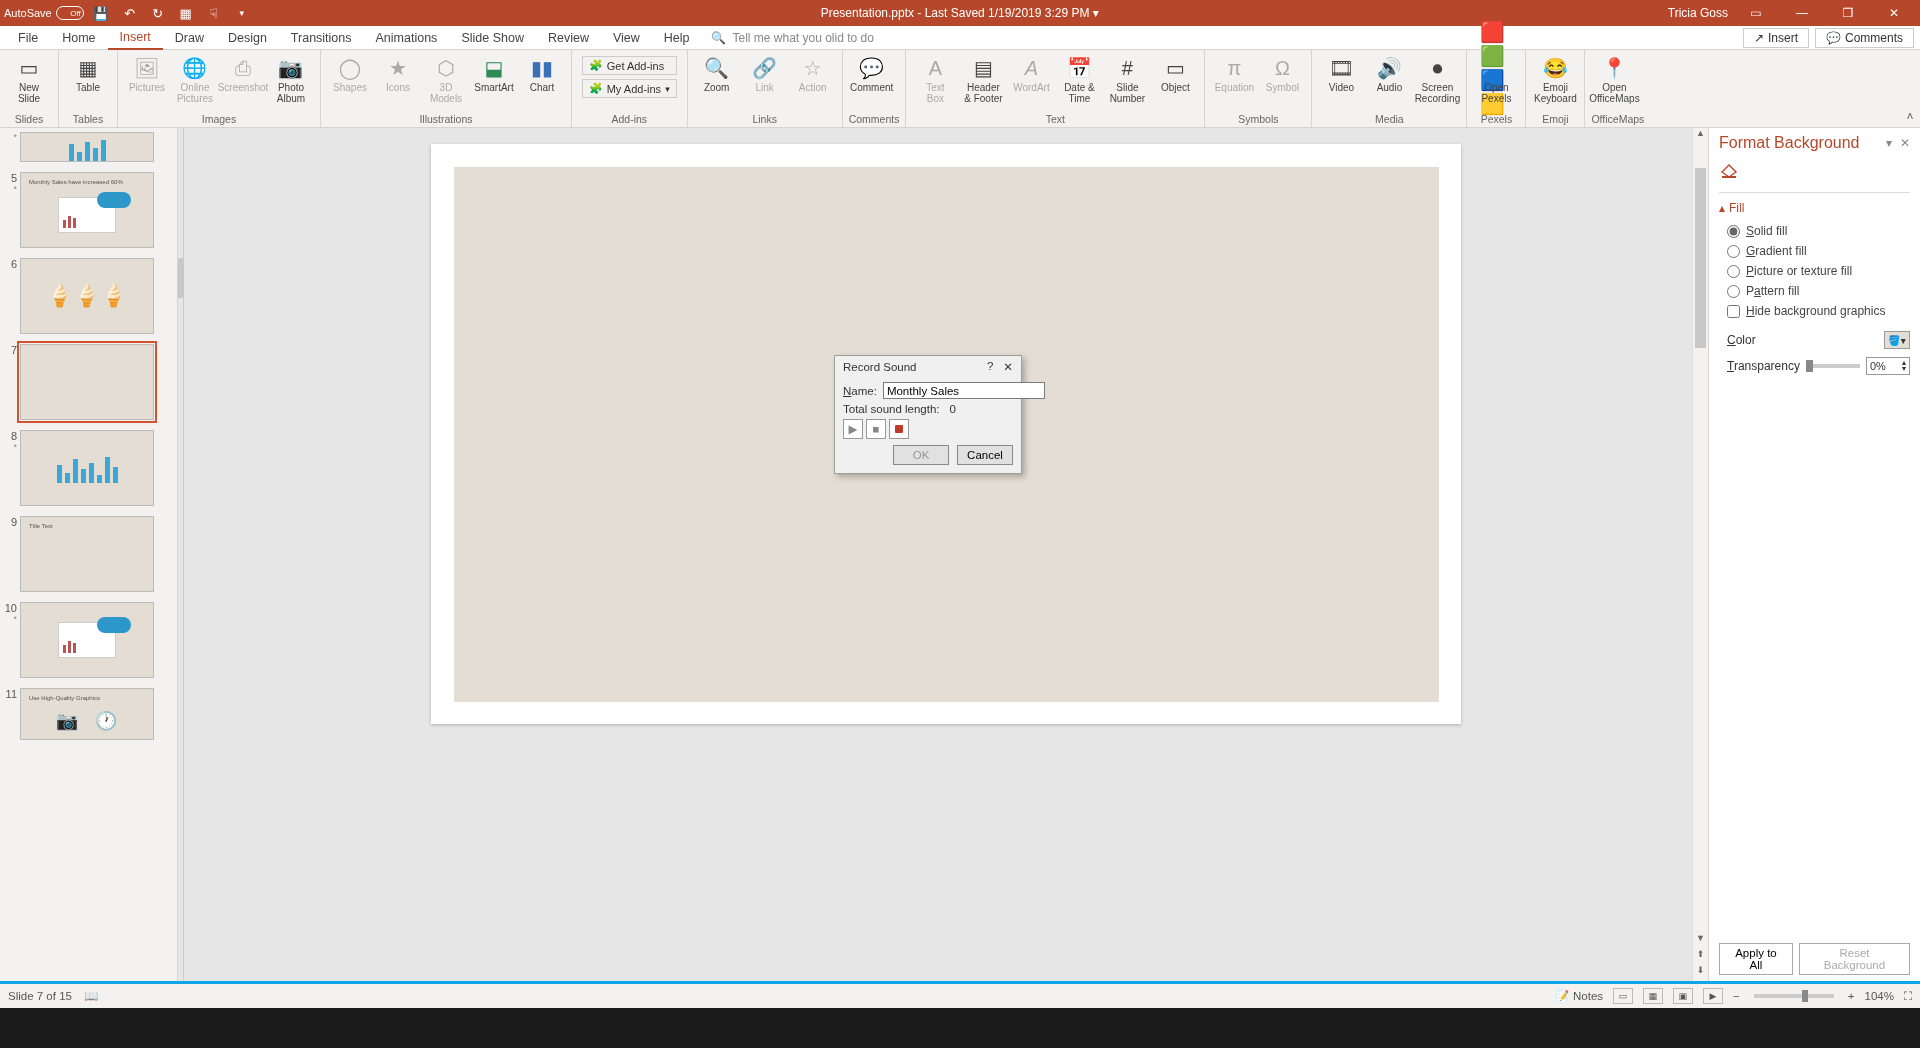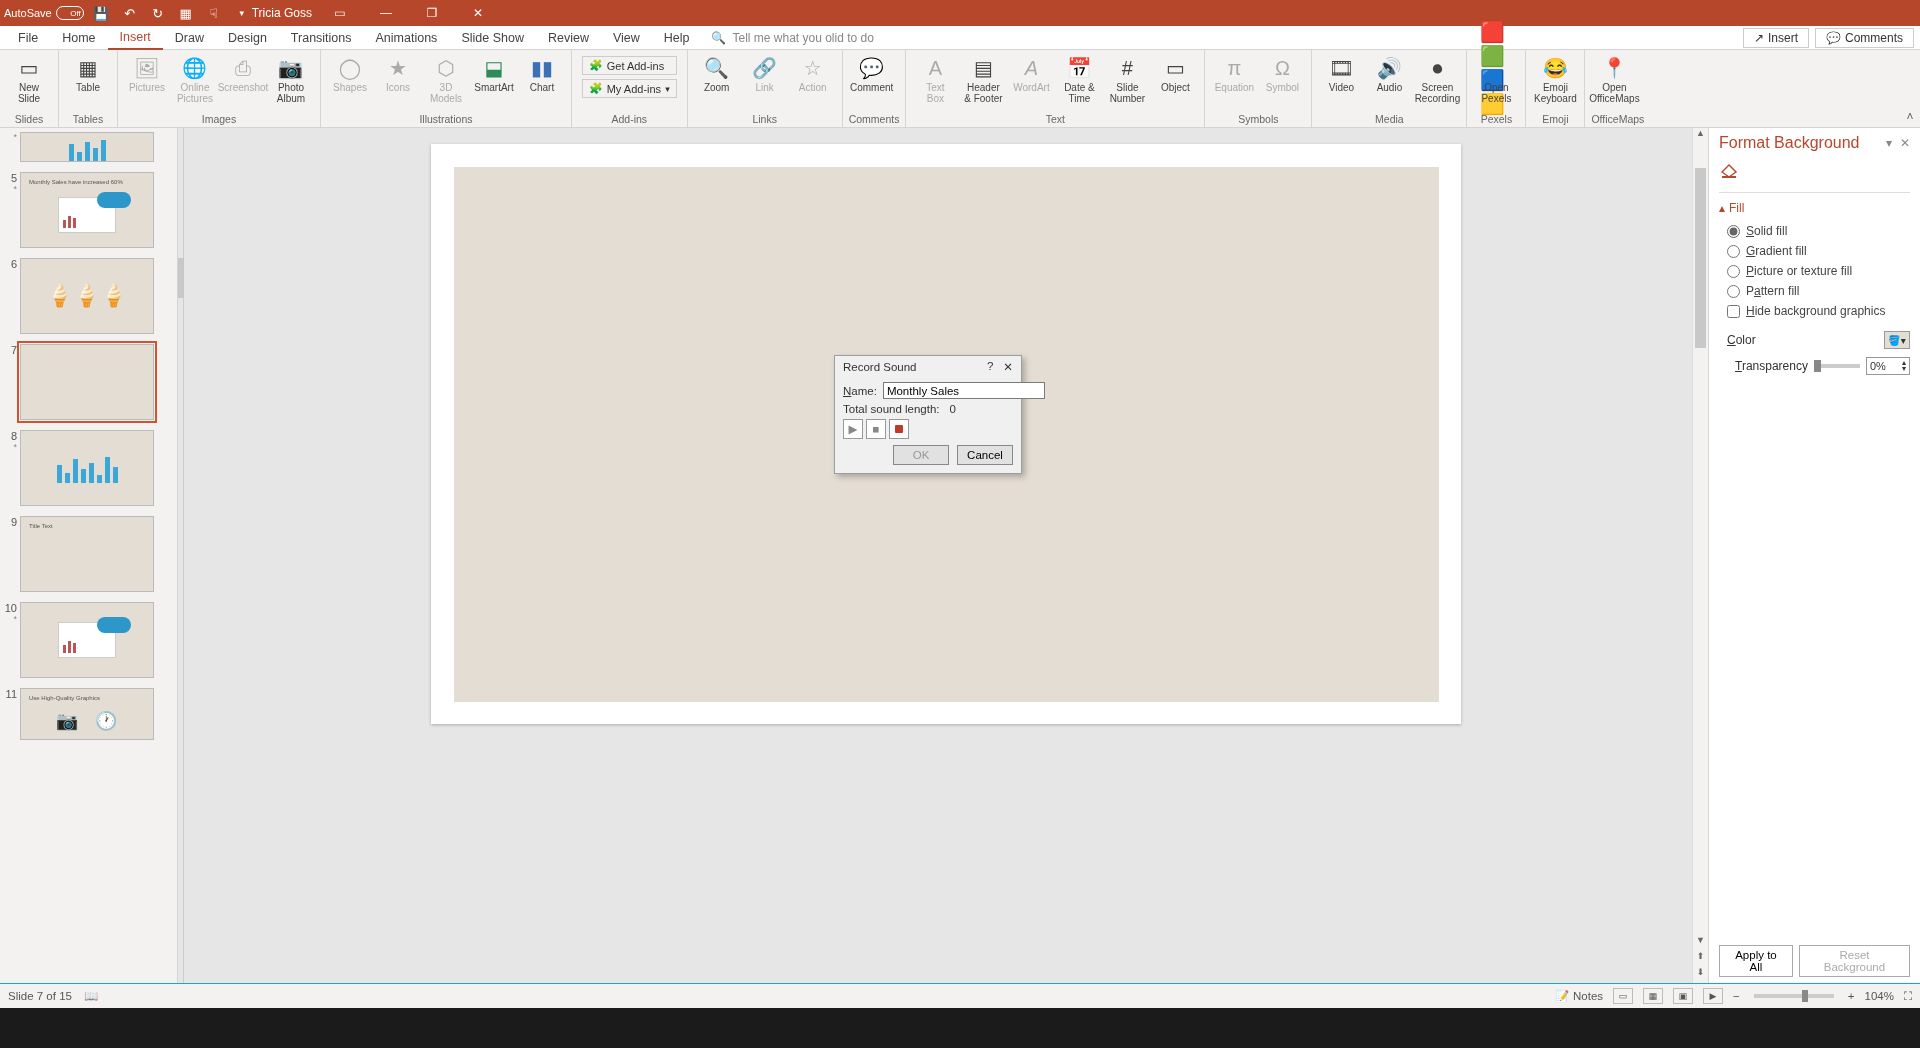--- a/index.html
+++ b/index.html
@@ -65,21 +65,21 @@
 .format-pane { width: 212px; background: #fff; border-left: 1px solid #d4d4d4; display: flex; flex-direction: column; padding: 6px 10px; }
 .format-pane .pane-title { font-size: 16px; color: #b7472a; display:flex; align-items:center; justify-content:space-between; }
 .format-pane .pane-title .meta { display:flex; gap:8px; color:#888; font-size:12px;}
 .format-pane .bucket-ico { margin:8px 0; }
 .format-pane hr { border:none; border-top:1px solid #ddd; margin:4px 0 8px; }
 .format-pane .section-head { color:#b7472a; font-size:12px; display:flex; align-items:center; gap:4px; margin-bottom:6px; }
 .format-pane .radio-row, .format-pane .check-row { display:flex; align-items:flex-end; gap:6px; font-size:12px; margin:3px 0 3px 8px; color:#444; }
 .format-pane input[type=radio] { accent-color:#666; }
 .format-pane .color-row { display:flex; align-items:center; justify-content:space-between; margin:10px 0 4px 8px; font-size:12px;}
 .format-pane .color-swatch { width:26px; height:18px; border:1px solid #999; background:#e3ddd3; display:flex; align-items:center; justify-content:center;}
-.format-pane .trans-row { display:flex; align-items:center; gap:6px; margin:4px 0 0 16px; font-size:12px;}
+.format-pane .trans-row { display:flex; align-items:center; gap:6px; margin:4px 0 0 8px; font-size:12px;}
 .format-pane .trans-slider { flex:1; height:4px; background:#ccc; position:relative;}
 .format-pane .trans-slider .knob{ position:absolute; left:0; top:-4px; width:7px; height:12px; background:#888; }
 .format-pane .trans-val { width:44px; border:1px solid #999; height:18px; font-size:11px; text-align:left; padding:0 3px; display:flex; align-items:center; justify-content:space-between;}
 .format-pane .footer { margin-top:auto; display:flex; gap:6px; justify-content:flex-end; padding-top:8px;}
 .format-pane .footer button { border:1px solid #aaa; background:#fff; padding:3px 8px; font-size:11.5px; cursor:pointer;}
 .format-pane .footer button.disabled { color:#aaa; }
 
 
 .dialog-overlay { position: absolute; top:0; left:0; right:0; bottom:0; pointer-events:none; }
 .dialog { position: absolute; left: 650px; top: 227px; width: 188px; background: #f0f0f0; border: 1px solid #9e9e9e; box-shadow: 3px 3px 6px rgba(0,0,0,0.25); pointer-events:auto; font-size:11.5px;}
@@ -89,21 +89,21 @@
 .dialog .d-row { display:flex; align-items:center; gap:6px; margin-bottom:4px; }
 .dialog input[type=text] { flex:1; border:1px solid #7a7a7a; background:#fff; height:17px; font-size:11.5px; padding:0 3px;}
 .dialog .rec-btns { display:flex; gap:3px; margin:4px 0 6px; }
 .dialog .rec-btn { width:20px; height:20px; border:1px solid #999; background:#fff; display:flex; align-items:center; justify-content:center; cursor:pointer; }
 .dialog .rec-dot { width:8px; height:8px; background:#c0392b; border-radius:1px; }
 .dialog .d-footer { display:flex; gap:8px; justify-content:flex-end; }
 .dialog .d-footer button { width:56px; height:20px; border:1px solid #888; background:#e1e1e1; font-size:11.5px; cursor:pointer;}
 .dialog .d-footer button.disabled { color:#999; }
 
 
-.status-bar { height: 22px; background: #f3f2f1; border-top: 1px solid #0ea5e9; display: flex; align-items: center; padding: 12px 8px; font-size: 11.5px; color: #555; }
+.status-bar { height: 22px; background: #f3f2f1; border-top: 3px solid #0ea5e9; display: flex; align-items: center; padding: 12px 8px; font-size: 11.5px; color: #555; }
 .status-bar .right { margin-left:auto; display:flex; align-items:center; gap:10px;}
 .status-bar .view-btn { width:20px; height:16px; border:1px solid #bbb; display:flex; align-items:center; justify-content:center; cursor:pointer; font-size:9px;}
 .status-bar .zoom-slider { width:80px; height:4px; background:#ccc; position:relative; margin:0 4px;}
 .status-bar .zoom-slider .knob { position:absolute; left:48px; top:-4px; width:6px; height:12px; background:#888;}
 
 
 .taskbar { height: 40px; background: #1b1b1b; }
 
 svg { display:block; }
 u.ul { text-decoration: underline; }
@@ -119,20 +119,21 @@
           <span>Off</span>
         </span>
     </div>
     <div class="qat-btn">💾</div>
     <div class="qat-btn">↶</div>
     <div class="qat-btn">↻</div>
     <div class="qat-btn">▦</div>
     <div class="qat-btn">☟</div>
     <div class="qat-btn" style="font-size:9px;">▾</div>
   </div>
+  <div class="center">Presentation.pptx  -  Last Saved 1/19/2019 3:29 PM  ▾</div>
   <div class="right">
     <span>Tricia Goss</span>
     <div class="win-btn">▭</div>
     <div class="win-btn">—</div>
     <div class="win-btn">❐</div>
     <div class="win-btn">✕</div>
   </div>
 </div>
 
 <div class="menu-bar">

